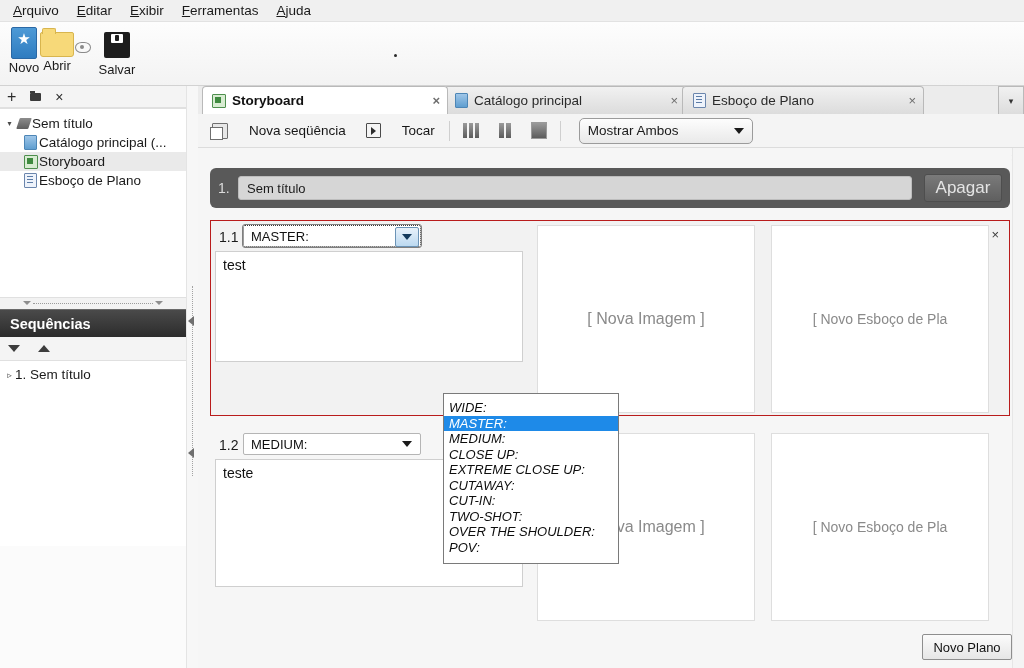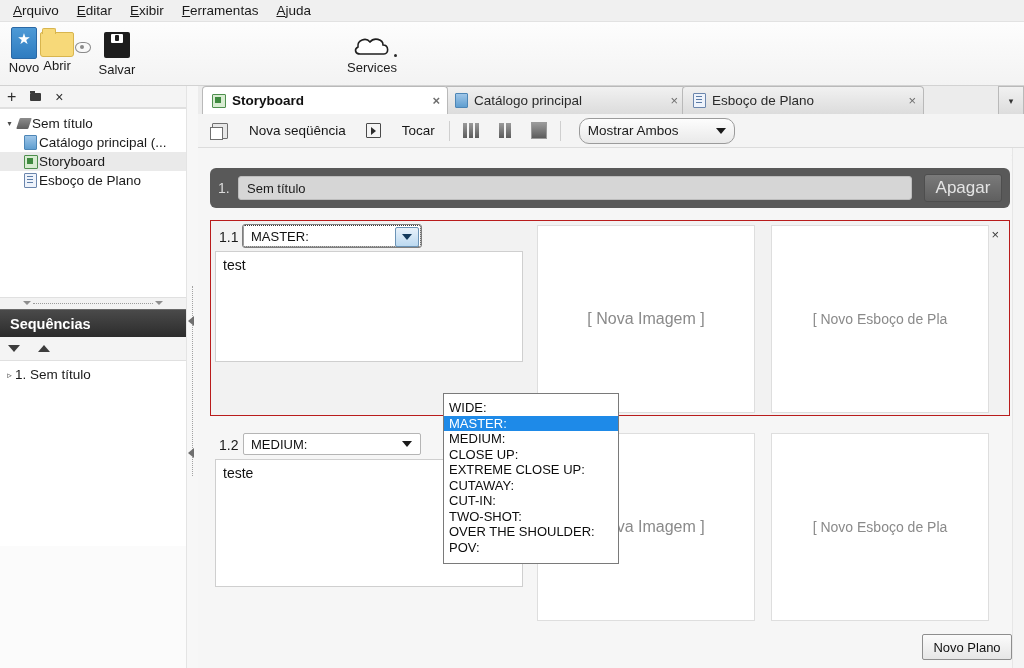--- a/index.html
+++ b/index.html
@@ -114,22 +114,22 @@
   .i-newseq{width:14px;height:14px;background:#e7e7e7;border:1px solid #6f6f6f;border-radius:1px;position:relative;}
   .i-newseq:after{content:"";position:absolute;left:-3px;top:3px;width:11px;height:11px;background:#fff;border:1px solid #6f6f6f;}
   .i-play{width:13px;height:13px;border:1px solid #4a4a4a;border-radius:1px;display:flex;align-items:center;justify-content:center;}
   .i-play:after{content:"";border-left:5px solid #2d2d2d;border-top:4px solid transparent;border-bottom:4px solid transparent;}
   .vbar{width:1px;height:20px;background:#cfcfcf;margin:0 8px;}
   .lay-btn{width:26px;height:22px;display:flex;align-items:center;justify-content:center;gap:2px;}
   .lay-btn i{display:block;background:linear-gradient(#9a9a9a,#5c5c5c);width:4px;height:15px;}
   .lay-btn.two i{width:5px;}
   .lay-btn.one i{width:14px;height:15px;border:1px solid #9a9a9a;}
   .combo{
-    margin-left:10px;width:156px;height:26px;background:linear-gradient(#fdfdfd,#e9e9e9);
-    border:1px solid #9b9b9b;border-radius:10px;display:flex;align-items:center;
+    margin-left:10px;width:174px;height:26px;background:linear-gradient(#fdfdfd,#e9e9e9);
+    border:1px solid #9b9b9b;border-radius:5px;display:flex;align-items:center;
     padding:0 8px;box-sizing:border-box;font-size:13.5px;color:#1a1a1a;justify-content:space-between;
   }
   .caret{width:0;height:0;border-left:5px solid transparent;border-right:5px solid transparent;border-top:6px solid #1a1a1a;}
 
   
   .content{position:absolute;left:198px;top:148px;width:826px;height:520px;background:#f6f6f6;overflow:hidden;}
   .content-close{position:absolute;right:6px;top:3px;font-size:12px;color:#2a2a2a;cursor:default;}
 
   .seq-card{position:absolute;left:12px;top:20px;width:800px;height:40px;background:#595959;border-radius:6px;
     display:flex;align-items:center;padding:0 8px;box-sizing:border-box;}
@@ -154,21 +154,21 @@
   .sel-arrowplain{position:absolute;right:8px;top:7px;}
   .shot-x{position:absolute;right:10px;top:6px;font-size:13px;color:#3a3a3a;}
   .shot-text{position:absolute;left:4px;top:30px;width:308px;height:111px;background:#fff;border:1px solid #cfcfcf;
     font-size:14px;color:#111;padding:5px 7px;box-sizing:border-box;}
   .shot-text.tall{height:128px;}
   .ph{position:absolute;background:#fff;border:1px solid #dedede;display:flex;align-items:center;justify-content:center;
     color:#8a8a8a;font-size:16px;overflow:hidden;white-space:nowrap;}
 
   
   .dd{position:absolute;left:245px;top:245px;width:176px;background:#fff;border:1px solid #7a7a7a;z-index:40;
-    padding-top:6px;box-sizing:border-box;}
+    padding-top:6px;box-sizing:border-box;font-style:italic;}
   .dd-item{height:15.5px;line-height:15.5px;padding-left:5px;font-size:13px;color:#0d0d0d;white-space:nowrap;}
   .dd-item.on{background:#1e8ae8;color:#fff;}
 
   .newplan{position:absolute;right:12px;bottom:8px;width:88px;height:24px;
     background:linear-gradient(#fbfbfb,#e6e6e6);border:1px solid #8e8e8e;border-radius:2px;
     display:flex;align-items:center;justify-content:center;font-size:13px;color:#111;}
 
   
   .rtrack{position:absolute;right:0;top:148px;width:11px;height:520px;background:#f4f4f4;border-left:1px solid #e6e6e6;}
 </style>
@@ -209,30 +209,20 @@
 
     <div class="tb-btn" style="left:94px;top:6px;width:46px;">
       <div class="tb-ico">
           <div class="ico-save"></div>
         </div>
       <div class="tb-label">Salvar</div>
     </div>
 
 
 
-    <div class="tb-btn" style="left:340px;top:8px;width:64px;">
-      <div class="tb-ico" style="height:30px;">
-        <div class="ico-cloud">
-          <svg width="38" height="22" viewBox="0 0 38 22">
-            <path d="M7 20 C2 20 1 15 5 13 C4 6 13 3 17 8 C21 3 30 5 30 11 C36 11 36 20 31 20 Z" fill="#ffffff" stroke="#1f1f1f" stroke-width="1.6"></path>
-          </svg>
-        </div>
-      </div>
-      <div class="tb-label">Services</div>
-    </div>
     <div class="tb-dot" style="left:394px;top:32px;"></div>
   </div>
 
   <div class="left">
 
 
     <div class="panel-tools">
       <span class="pt" style="font-size:16px;">+</span>
       <span class="pt-folder"></span>
       <span class="pt" style="font-size:14px;">×</span>

